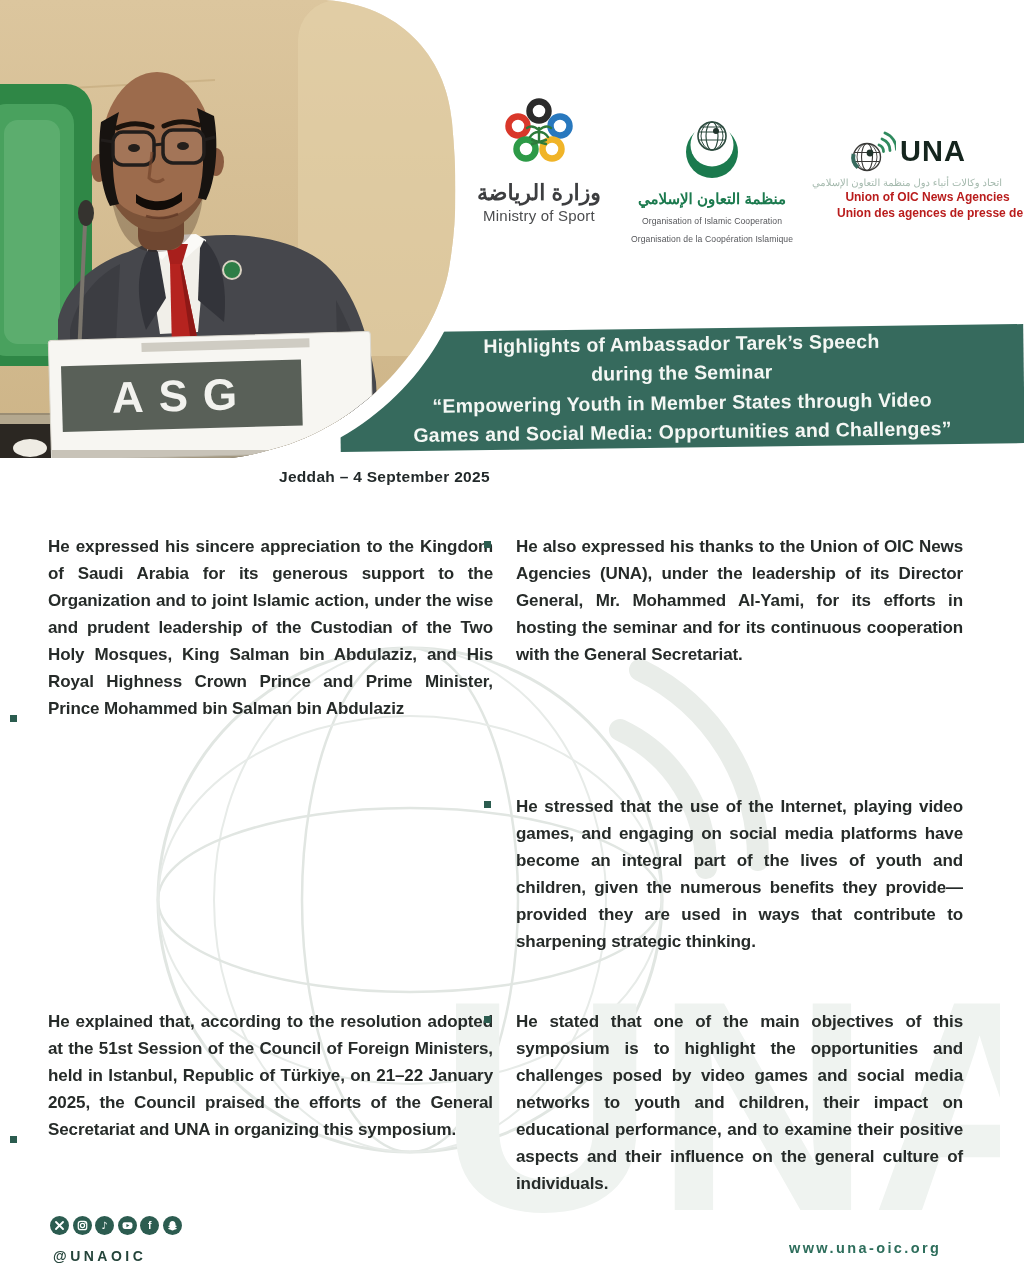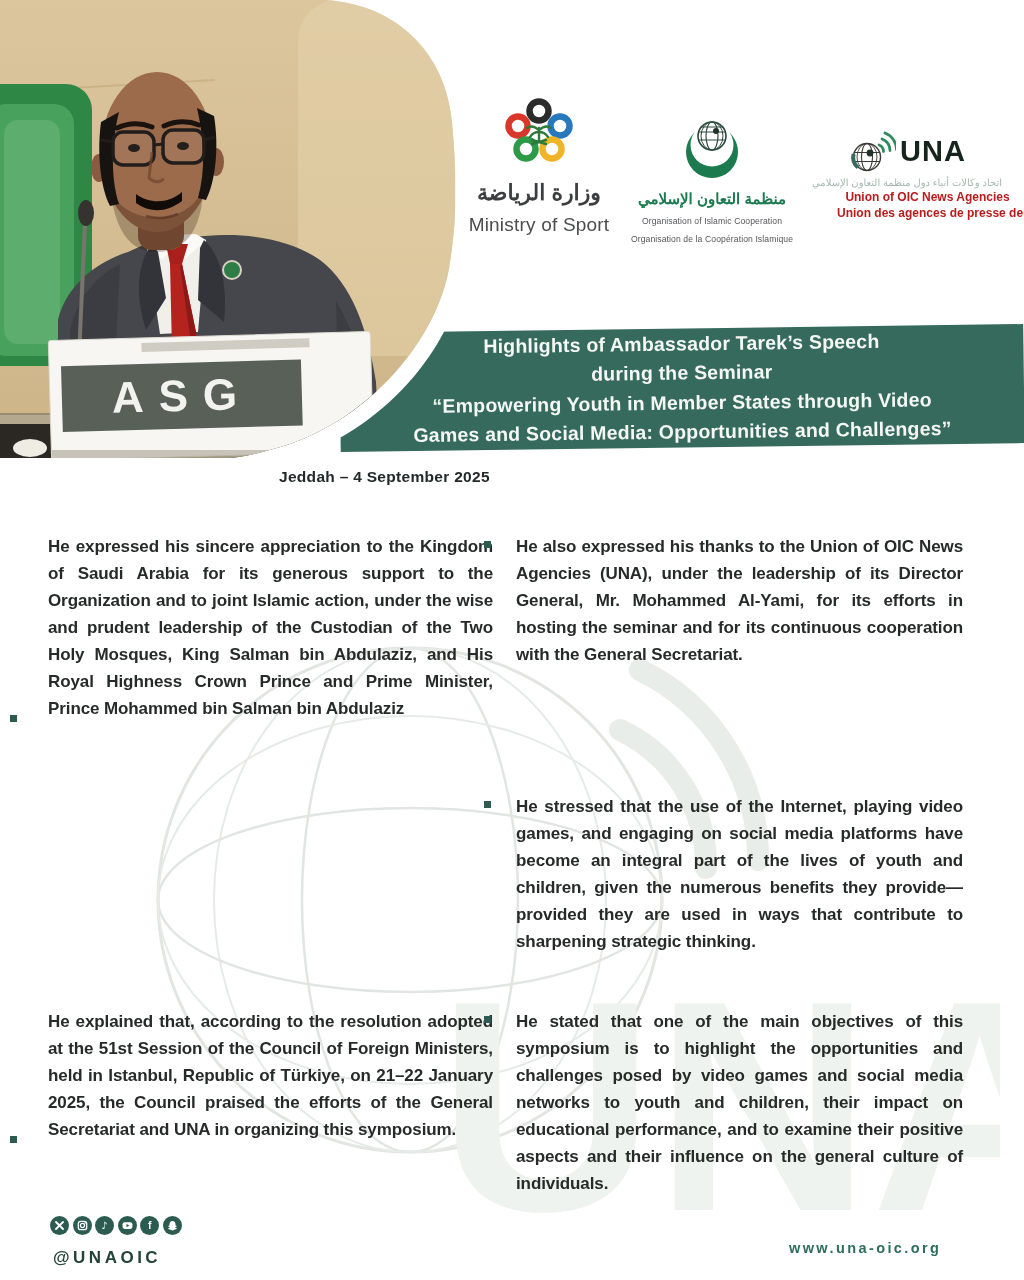--- a/index.html
+++ b/index.html
@@ -10,21 +10,21 @@
   
   .watermark{position:absolute;left:40px;top:610px;z-index:0;pointer-events:none;}
 
   
   .photo-svg{position:absolute;left:0;top:0;z-index:3;}
 
   
   .logo{position:absolute;text-align:center;z-index:2;}
   .logo-mos{left:466px;top:98px;width:146px;}
   .logo-mos .ar-name{font-size:22px;font-weight:700;color:#3d3e40;margin-top:6px;white-space:nowrap;}
-  .logo-mos .en-name{font-size:19px;color:#4c4d4f;margin-top:8px;letter-spacing:.2px;}
+  .logo-mos .en-name{font-size:15px;color:#4c4d4f;margin-top:1px;letter-spacing:.2px;}
   .logo-oic{left:626px;top:106px;width:172px;}
   .logo-oic .ar-name{font-size:15px;font-weight:700;color:#1b7a4e;margin-top:2px;white-space:nowrap;}
   .logo-oic .en-name,.logo-oic .fr-name{font-size:8.6px;color:#55565a;margin-top:8px;letter-spacing:.1px;}
   .logo-una{left:796px;top:128px;width:222px;}
   .logo-una .mark-row{display:flex;align-items:center;justify-content:center;gap:4px;}
   .logo-una .acronym{font-size:29px;font-weight:800;color:#15251e;letter-spacing:1px;}
   .logo-una .ar-name{font-size:10px;color:#a4b9ad;margin-top:3px;white-space:nowrap;}
   .logo-una .en-name,.logo-una .fr-name{font-size:12px;font-weight:700;color:#b91c1c;margin-top:2px;white-space:nowrap;margin-left:41px;}
 
   
@@ -42,21 +42,21 @@
   .bullet-item p{margin:0;font-size:17px;font-weight:700;line-height:27px;color:#262b29;
                  text-align:justify;letter-spacing:-0.1px;}
   .col-l{left:10px;width:483px;align-items:flex-end;}  .col-l .sq{margin-right:31px;}
   .col-r{left:484px;width:479px;} .col-r .sq{margin-right:25px;}
   .row-1{top:533px;} .row-2{top:793px;} .row-3{top:1008px;}
 
   
   .social-row{position:absolute;left:50px;top:1216px;display:flex;gap:3.5px;z-index:2;}
   .social-ic{width:19px;height:19px;border-radius:50%;background:#2c5c50;display:flex;
              align-items:center;justify-content:center;}
-  .handle{position:absolute;left:53px;top:1248px;font-size:17px;font-weight:700;color:#24443a;
+  .handle{position:absolute;left:53px;top:1248px;font-size:14px;font-weight:700;color:#24443a;
           letter-spacing:3.5px;z-index:2;}
   .website{position:absolute;left:789px;top:1240px;font-size:14.5px;font-weight:700;color:#2e6e5c;
            letter-spacing:2.4px;z-index:2;}
 </style>
 </head>
 <body>
 
 <div class="page">
 
   <svg class="watermark" width="960" height="660" viewBox="0 0 960 660">

